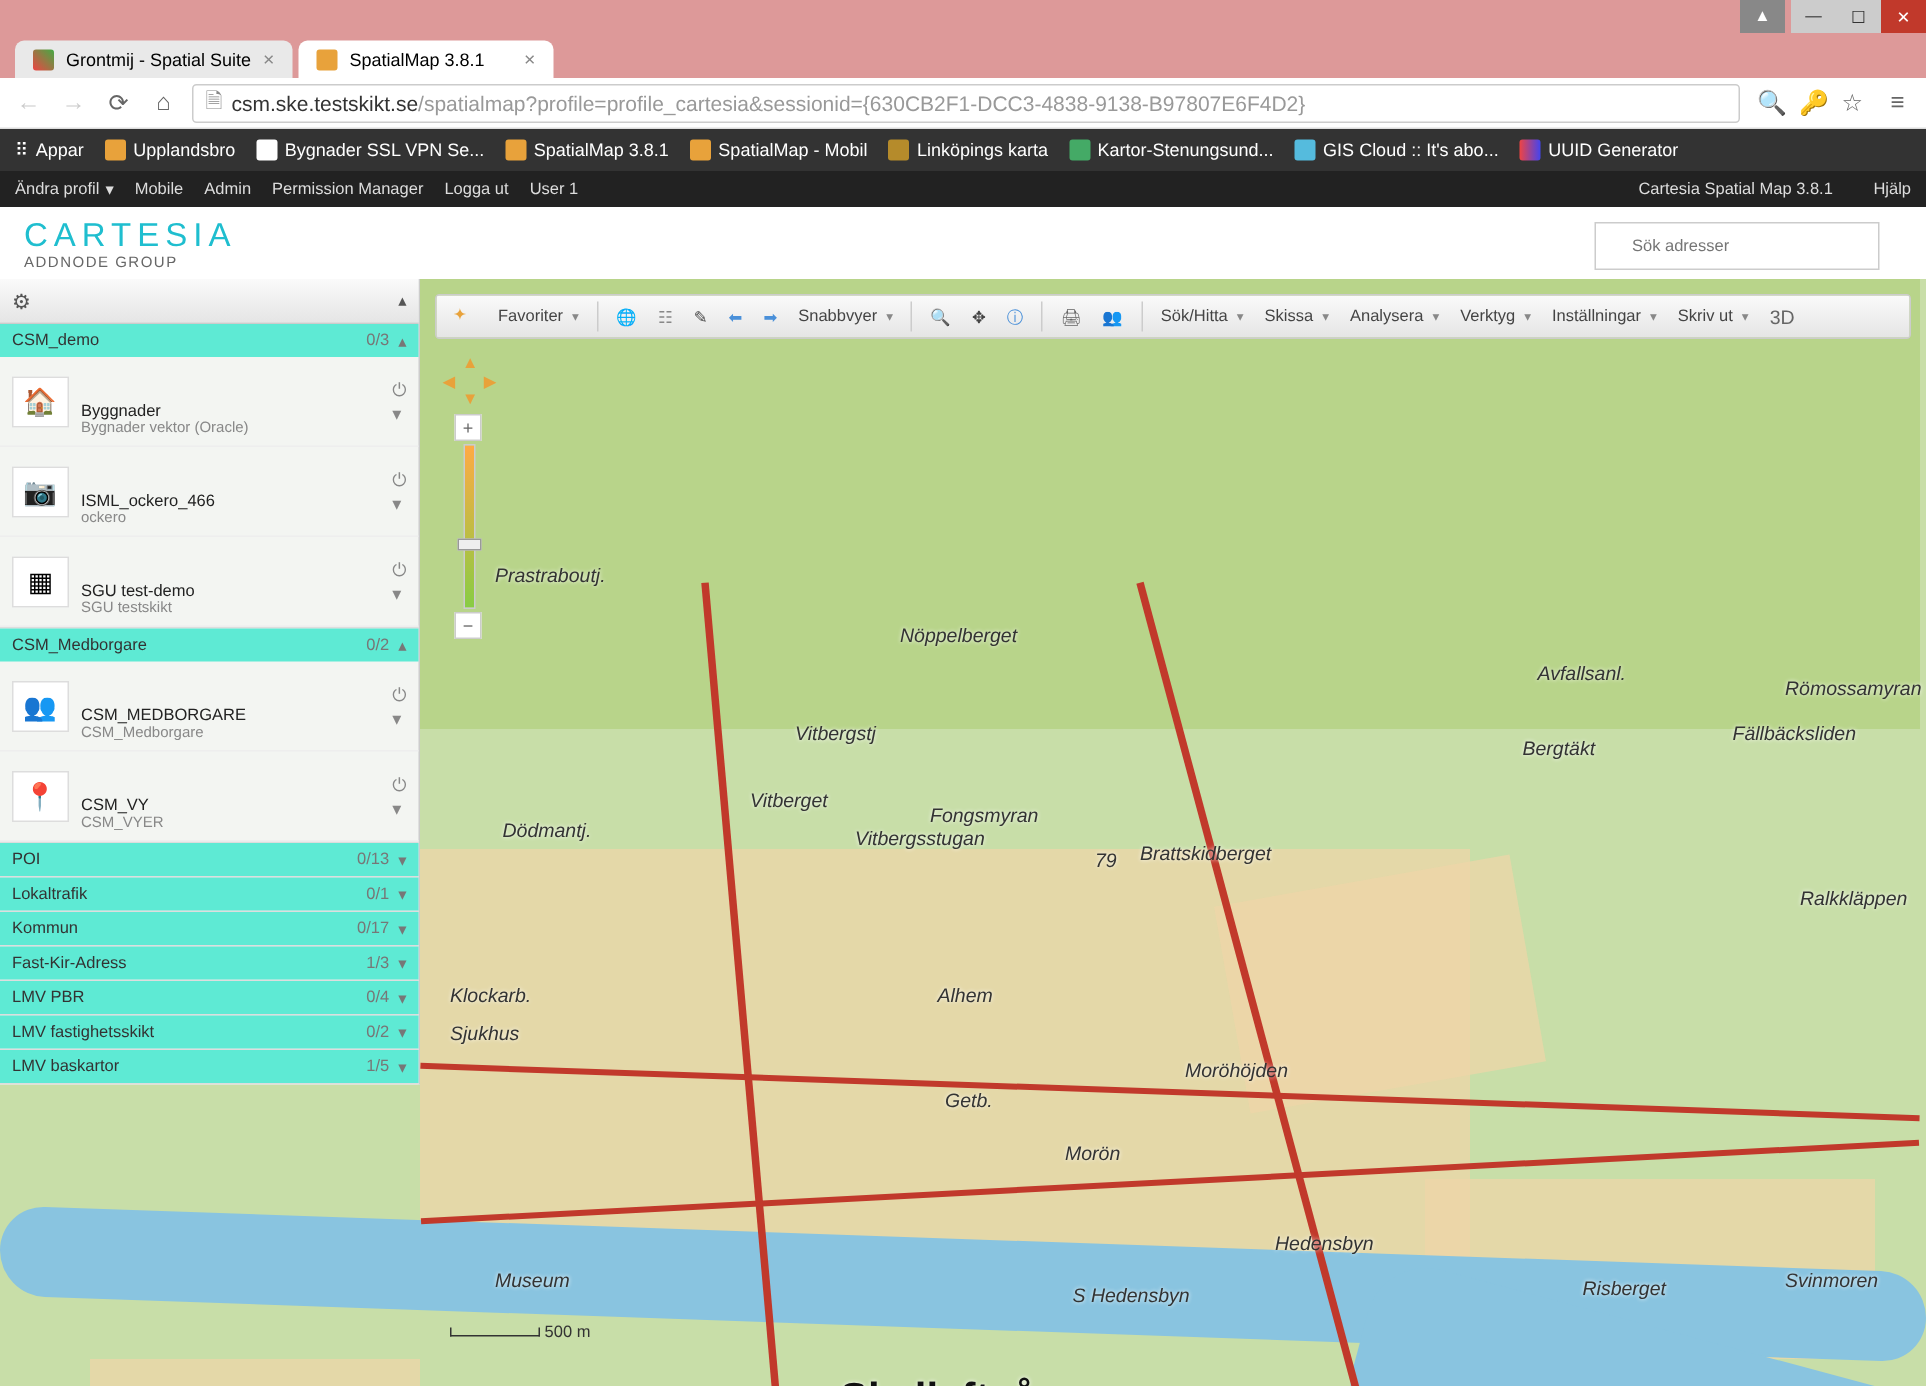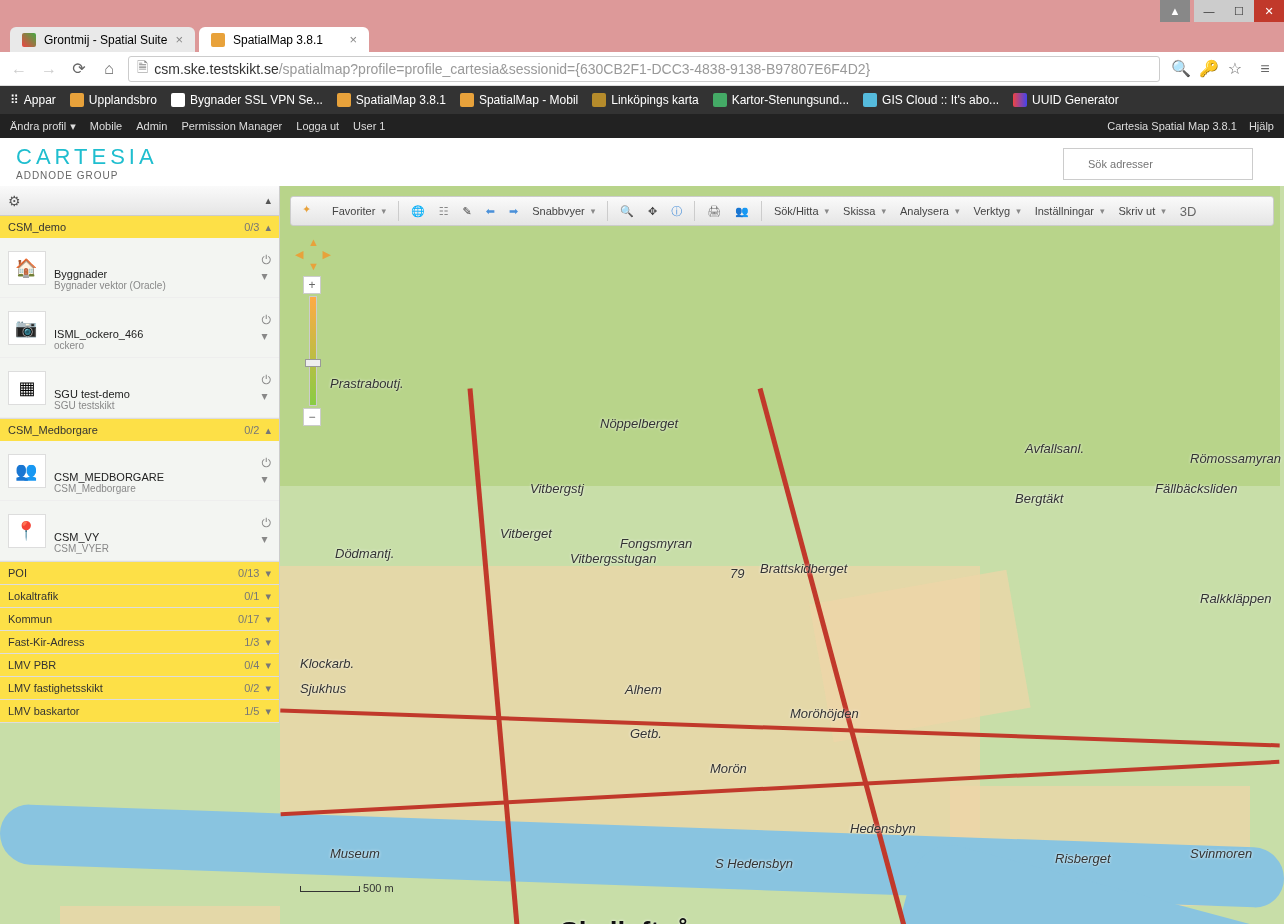--- a/index.html
+++ b/index.html
@@ -36,21 +36,21 @@
 .bookbar .ico { width: 14px; height: 14px; background: #e8a23b; border-radius: 2px; }
 .bookbar .ico.file { background: #fff; }
 .bookbar .ico.shield { background: #b58b2b; }
 .bookbar .ico.grid { background: #4a6; }
 .bookbar .ico.cloud { background: #5bd; }
 .bookbar .ico.uuid { background: linear-gradient(90deg, #e44, #44e); }
 
 
 .menubar { background: #222; height: 24px; display: flex; align-items: center; padding: 0 10px; font-size: 11px; color: #ddd; }
 .menubar .left { display: flex; gap: 14px; }
-.menubar .right { margin-left: auto; display: flex; gap: 12px; }
+.menubar .right { margin-left: auto; display: flex; gap: 27px; }
 .menubar .item { display: flex; align-items: center; gap: 4px; }
 
 
 .logohdr { background: #fff; height: 48px; display: flex; align-items: center; padding: 0 16px; position: relative; }
 .logo-main { color: #1fbecf; font-size: 22px; letter-spacing: 4px; font-weight: 300; }
 .logo-sub { color: #666; font-size: 10px; letter-spacing: 1px; }
 .search-addr { position: absolute; right: 31px; top: 10px; width: 190px; height: 32px; border: 1px solid #ccc; padding: 0 24px; font-size: 11px; }
 
 
 .main { flex: 1; position: relative; overflow: hidden; }
@@ -63,21 +63,21 @@
 .mapbg .road { position: absolute; background: #c1392b; height: 4px; }
 .mapbg .label { position: absolute; color: #333; font-style: italic; font-size: 13px; text-shadow: 0 0 3px #fff; }
 .mapbg .label.big { font-size: 28px; font-weight: bold; font-style: normal; color: #111; }
 
 
 .layerpanel { position: absolute; left: 0; top: 0; width: 280px; background: rgba(245,245,245,0.95); border-right: 1px solid #ccc; }
 .layerhdr { height: 30px; background: linear-gradient(#fafafa, #e5e5e5); border-bottom: 1px solid #ccc; display: flex; align-items: center; padding: 0 8px; font-size: 11px; }
 .layerhdr .gear { font-size: 14px; color: #555; }
 .layerhdr .coll { margin-left: auto; color: #555; }
 .group { border-bottom: 1px solid #ddd; }
-.grouphdr { height: 22px; background: #fde047; display: flex; align-items: center; padding: 0 8px; font-size: 11px; color: #333; }
+.grouphdr { height: 22px; background: #5eead4; display: flex; align-items: center; padding: 0 8px; font-size: 11px; color: #333; }
 .grouphdr .count { margin-left: auto; color: #777; margin-right: 6px; }
 .grouphdr .arr { color: #777; }
 .layeritem { display: flex; padding: 6px 8px; border-bottom: 1px solid #eee; align-items: center; gap: 8px; }
 .layeritem .thumb { width: 38px; height: 34px; background: #fff; border: 1px solid #ddd; display: flex; align-items: center; justify-content: center; font-size: 18px; }
 .layeritem .meta { flex: 1; font-size: 11px; }
 .layeritem .meta .t1 { color: #222; margin-top: 24px; }
 .layeritem .meta .t2 { color: #888; font-size: 10px; }
 .layeritem .ctrls { display: flex; flex-direction: column; gap: 2px; color: #888; font-size: 12px; }
 
 
@@ -241,21 +241,21 @@
           <span class="label big" style="left: 560px; top: 730px;">Skellefteå</span>
           <span class="label " style="left: 600px; top: 230px;">Nöppelberget</span>
           <span class="label " style="left: 530px; top: 295px;">Vitbergstj</span>
           <span class="label " style="left: 500px; top: 340px;">Vitberget</span>
           <span class="label " style="left: 570px; top: 365px; font-style: italic;">Vitbergsstugan</span>
           <span class="label " style="left: 620px; top: 350px;">Fongsmyran</span>
           <span class="label " style="left: 760px; top: 375px;">Brattskidberget</span>
           <span class="label " style="left: 730px; top: 380px;">79</span>
           <span class="label " style="left: 335px; top: 360px;">Dödmantj.</span>
           <span class="label " style="left: 330px; top: 190px;">Prastraboutj.</span>
-          <span class="label " style="left: 625px; top: 496px;">Alhem</span>
+          <span class="label " style="left: 625px; top: 470px;">Alhem</span>
           <span class="label " style="left: 300px; top: 470px;">Klockarb.</span>
           <span class="label " style="left: 300px; top: 495px;">Sjukhus</span>
           <span class="label " style="left: 630px; top: 540px;">Getb.</span>
           <span class="label " style="left: 710px; top: 575px;">Morön</span>
           <span class="label " style="left: 790px; top: 520px;">Moröhöjden</span>
           <span class="label " style="left: 850px; top: 635px;">Hedensbyn</span>
           <span class="label " style="left: 715px; top: 670px;">S Hedensbyn</span>
           <span class="label " style="left: 330px; top: 660px;">Museum</span>
           <span class="label " style="left: 1055px; top: 665px;">Risberget</span>
           <span class="label " style="left: 1190px; top: 660px;">Svinmoren</span>

